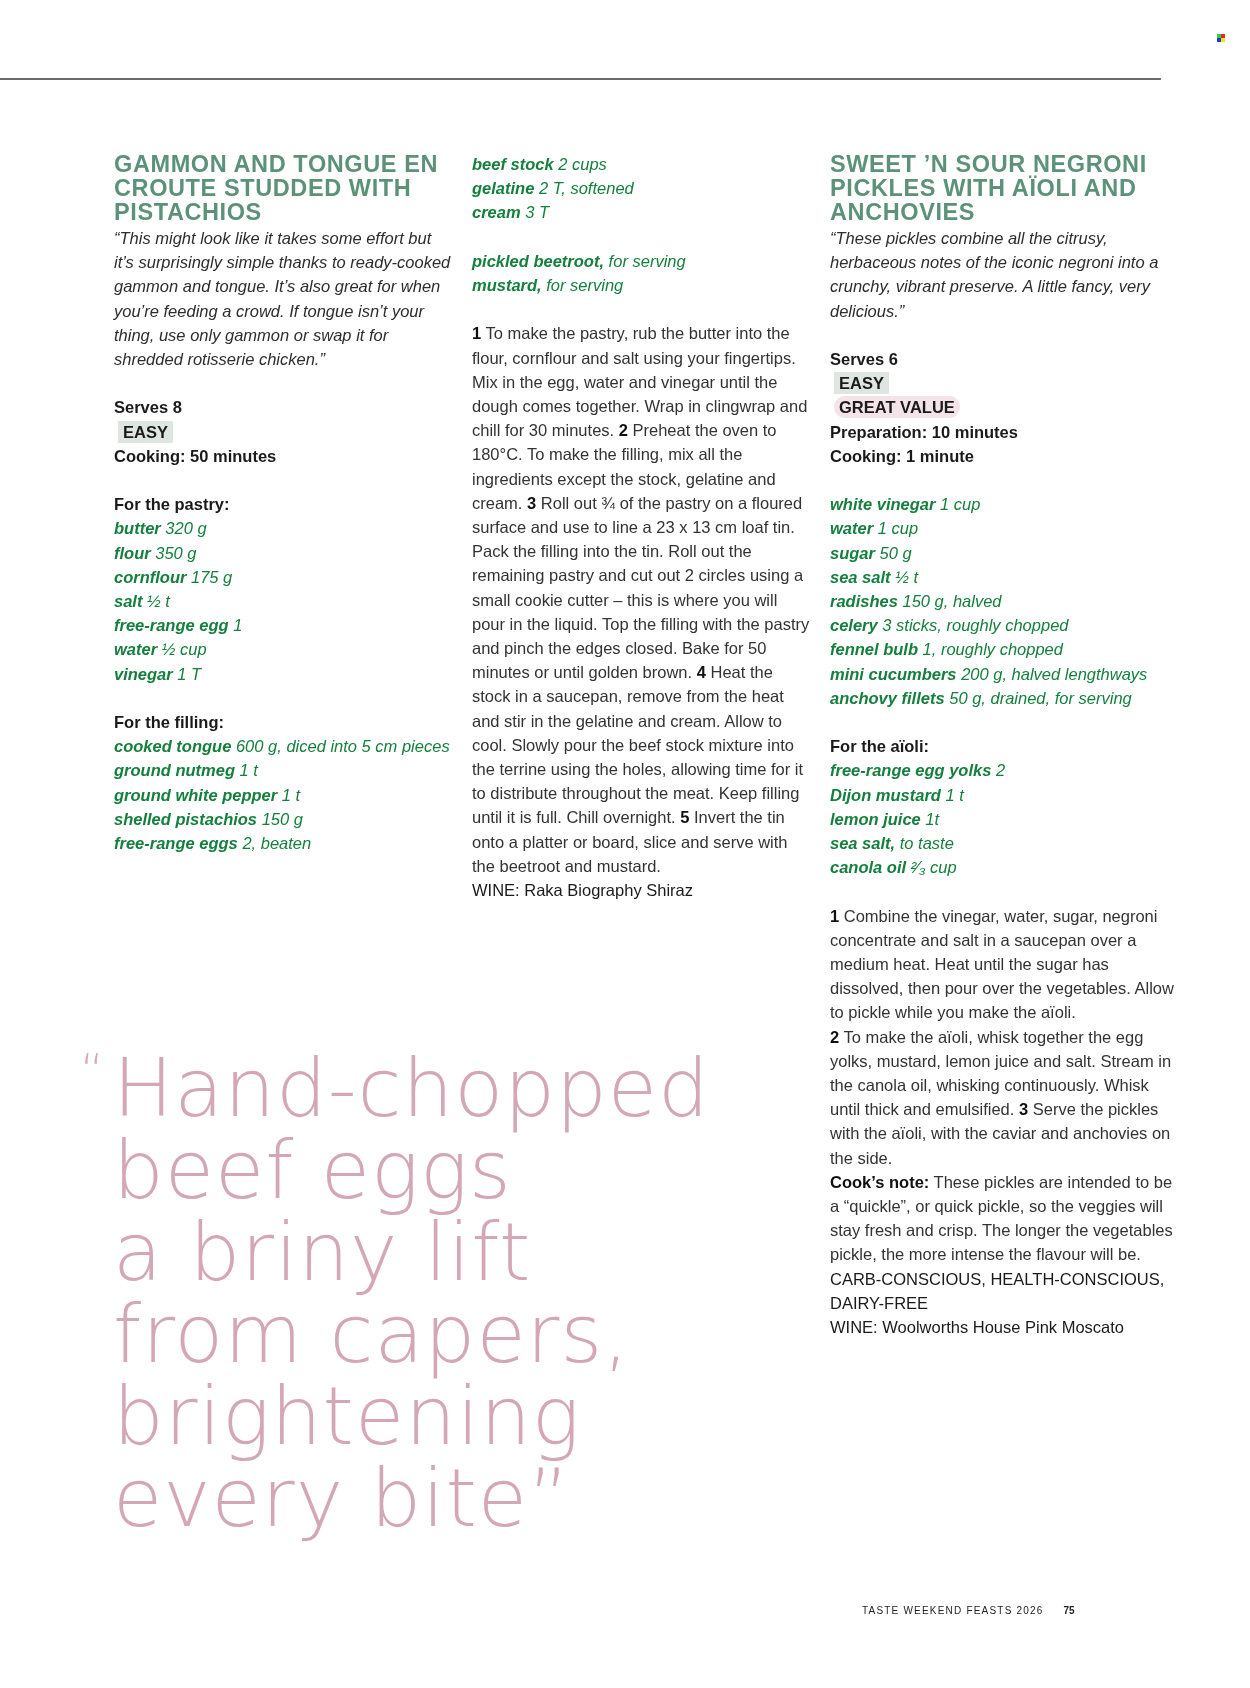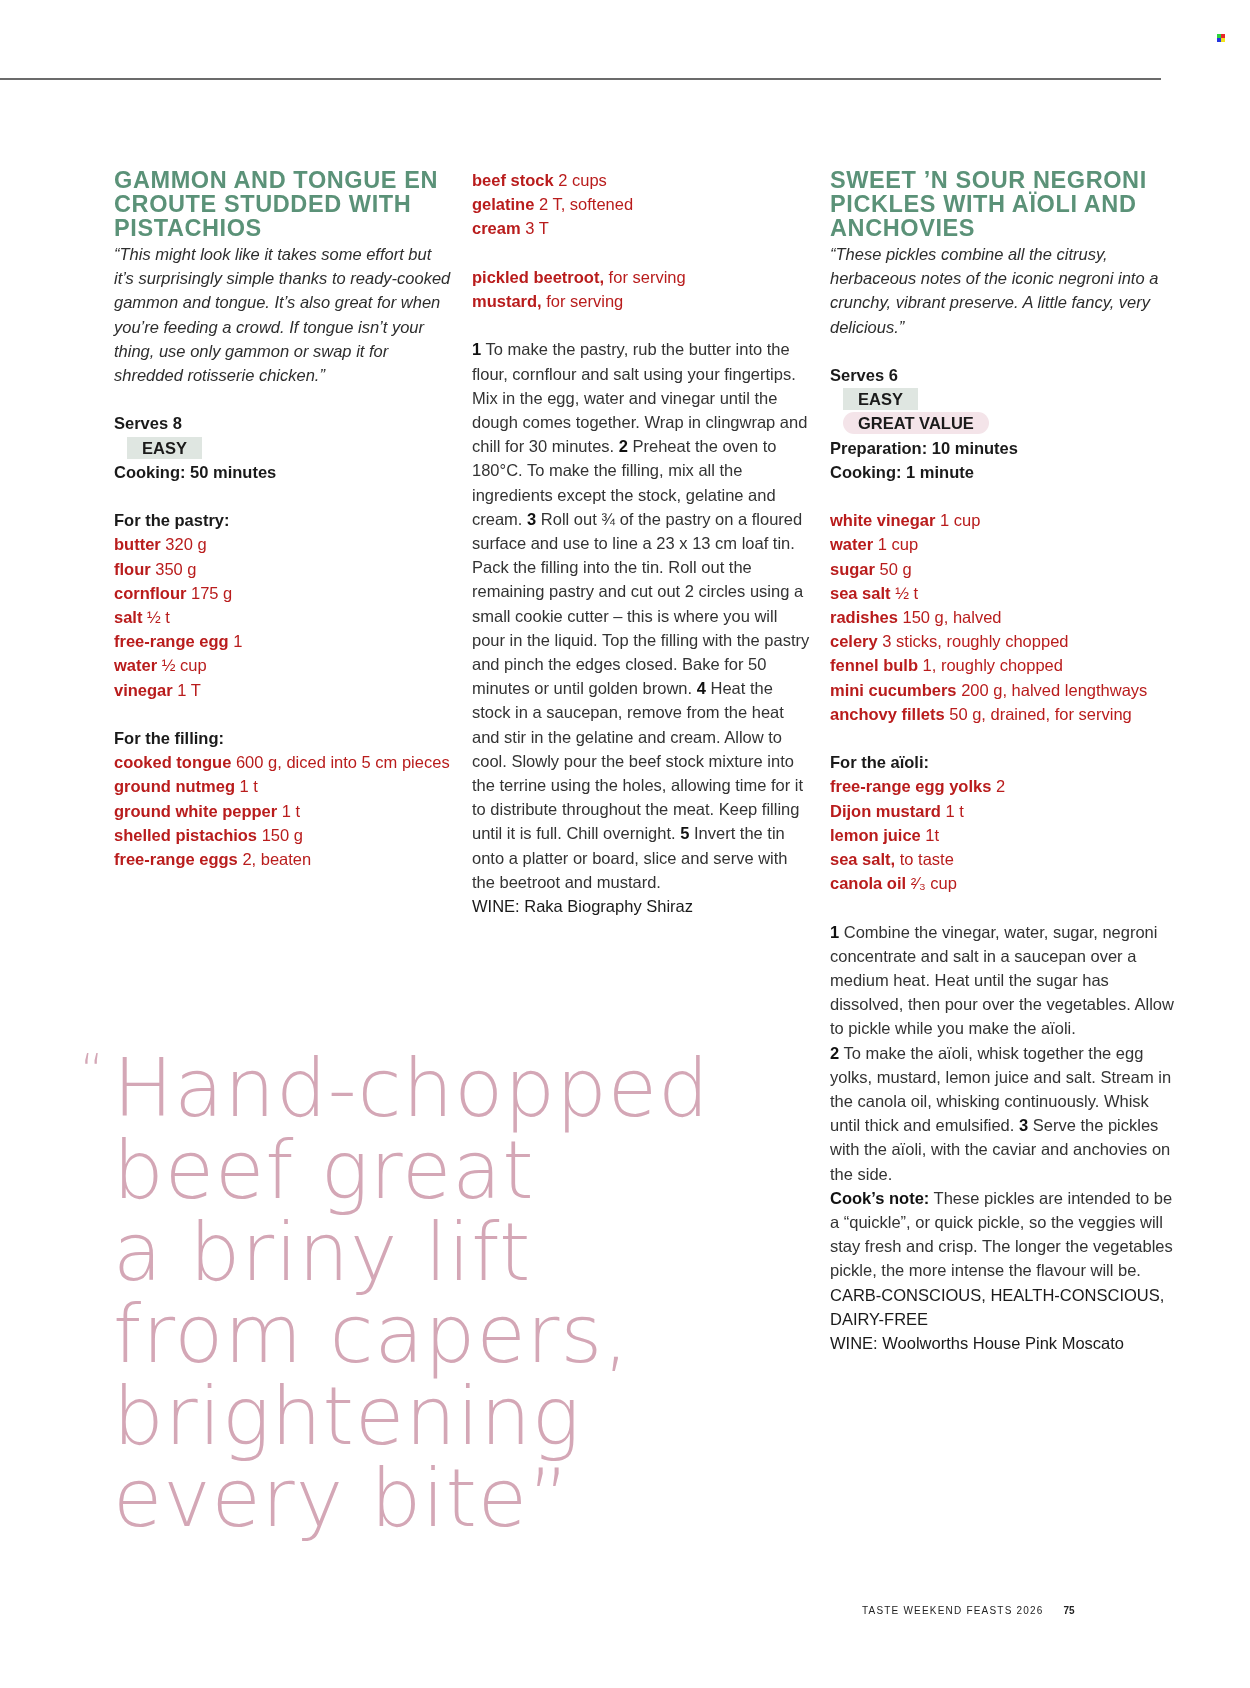--- a/index.html
+++ b/index.html
@@ -3,33 +3,33 @@
 <meta charset="utf-8">
 <style>
   html, body { margin:0; padding:0; background:#ffffff; }
   body { width:1250px; height:1688px; position:relative; overflow:hidden; font-family:"Liberation Sans", sans-serif; color:#1a1a1a; }
   .rule { position:absolute; left:0; top:78px; width:1161px; height:2px; background:#6b6b6b; }
   .corner-mark { position:absolute; left:1217px; top:34px; width:8px; height:8px; display:grid; grid-template-columns:4px 4px; grid-template-rows:4px 4px; }
   .corner-mark span:nth-child(1){background:#2bd43b}
   .corner-mark span:nth-child(2){background:#e8262a}
   .corner-mark span:nth-child(3){background:#2435e0}
   .corner-mark span:nth-child(4){background:#f2e21c}
-  .col { position:absolute; top:168px; font-size:16.5px; line-height:24.2px; }
+  .col { position:absolute; top:152px; font-size:16.5px; line-height:24.2px; }
   .col1 { left:114px; width:340px; }
   .col2 { left:472px; width:340px; }
   .col3 { left:830px; width:345px; }
   .title { color:#5b9278; font-weight:bold; font-size:23.5px; line-height:24px; letter-spacing:0.6px; margin:0; text-transform:uppercase; }
   .intro { font-style:italic; color:#2d2d2d; margin-top:2px; }
   .meta { font-weight:bold; }
   .gap { height:24.2px; }
-  .badge { display:inline-block; font-weight:bold; padding:0 15px; line-height:22px; margin:1px 13px;text-align:center; }
+  .badge { display:inline-block; font-weight:bold; padding:0 5px; line-height:22px; margin:1px 4px;text-align:center; }
   .b-easy { background:#dfe6e1; }
   .b-value { background:#f4e4e9;border-radius:11px; }
   .ing b { font-weight:bold; }
-  .ing { color:#b91c1c; }
+  .ing { color:#15803d;font-style:italic; }
   .method { color:#333; }
   .method b { color:#111; }
   .wine { font-weight:normal; }
   .pull { position:absolute; left:80px; top:1048px; width:640px; color:#d4a7b6; font-size:80px; line-height:82px; font-family:"DejaVu Sans", sans-serif; font-weight:200; letter-spacing:1px; }
   .pull .q-open { position:absolute; left:0; top:0; font-size:46px; line-height:46px; }
   .pull .line { display:block; padding-left:33px; white-space:nowrap; }
   .footer { position:absolute; top:1605px; left:862px; font-size:10px; letter-spacing:1.2px; color:#222; }
   .footer .pub { margin-right:20px; }
   .footer .pg { font-weight:bold; letter-spacing:0; }
 </style>
@@ -111,21 +111,21 @@
   <div class="method"><b>1</b><span> Combine the vinegar, water, sugar, negroni concentrate and salt in a saucepan over a medium heat. Heat until the sugar has dissolved, then pour over the vegetables. Allow to pickle while you make the aïoli.</span></div>
   <div class="method"><b>2</b><span> To make the aïoli, whisk together the egg yolks, mustard, lemon juice and salt. Stream in the canola oil, whisking continuously. Whisk until thick and emulsified. </span><b>3</b><span> Serve the pickles with the aïoli, with the caviar and anchovies on the side.</span></div>
   <div class="method"><b>Cook’s note:</b><span> These pickles are intended to be a “quickle”, or quick pickle, so the veggies will stay fresh and crisp. The longer the vegetables pickle, the more intense the flavour will be.</span></div>
   <div class="wine">CARB-CONSCIOUS, HEALTH-CONSCIOUS, DAIRY-FREE</div>
   <div class="wine">WINE: Woolworths House Pink Moscato</div>
 </div>
 
 <div class="pull">
   <span class="q-open">“</span>
   <span class="line">Hand-chopped</span>
-  <span class="line">beef great</span>
+  <span class="line">beef eggs</span>
   <span class="line">a briny lift</span>
   <span class="line">from capers,</span>
   <span class="line">brightening</span>
   <span class="line">every bite”</span>
 </div>
 
 <div class="footer">
   <span class="pub">TASTE WEEKEND FEASTS 2026</span><span class="pg">75</span>
 </div>
 

